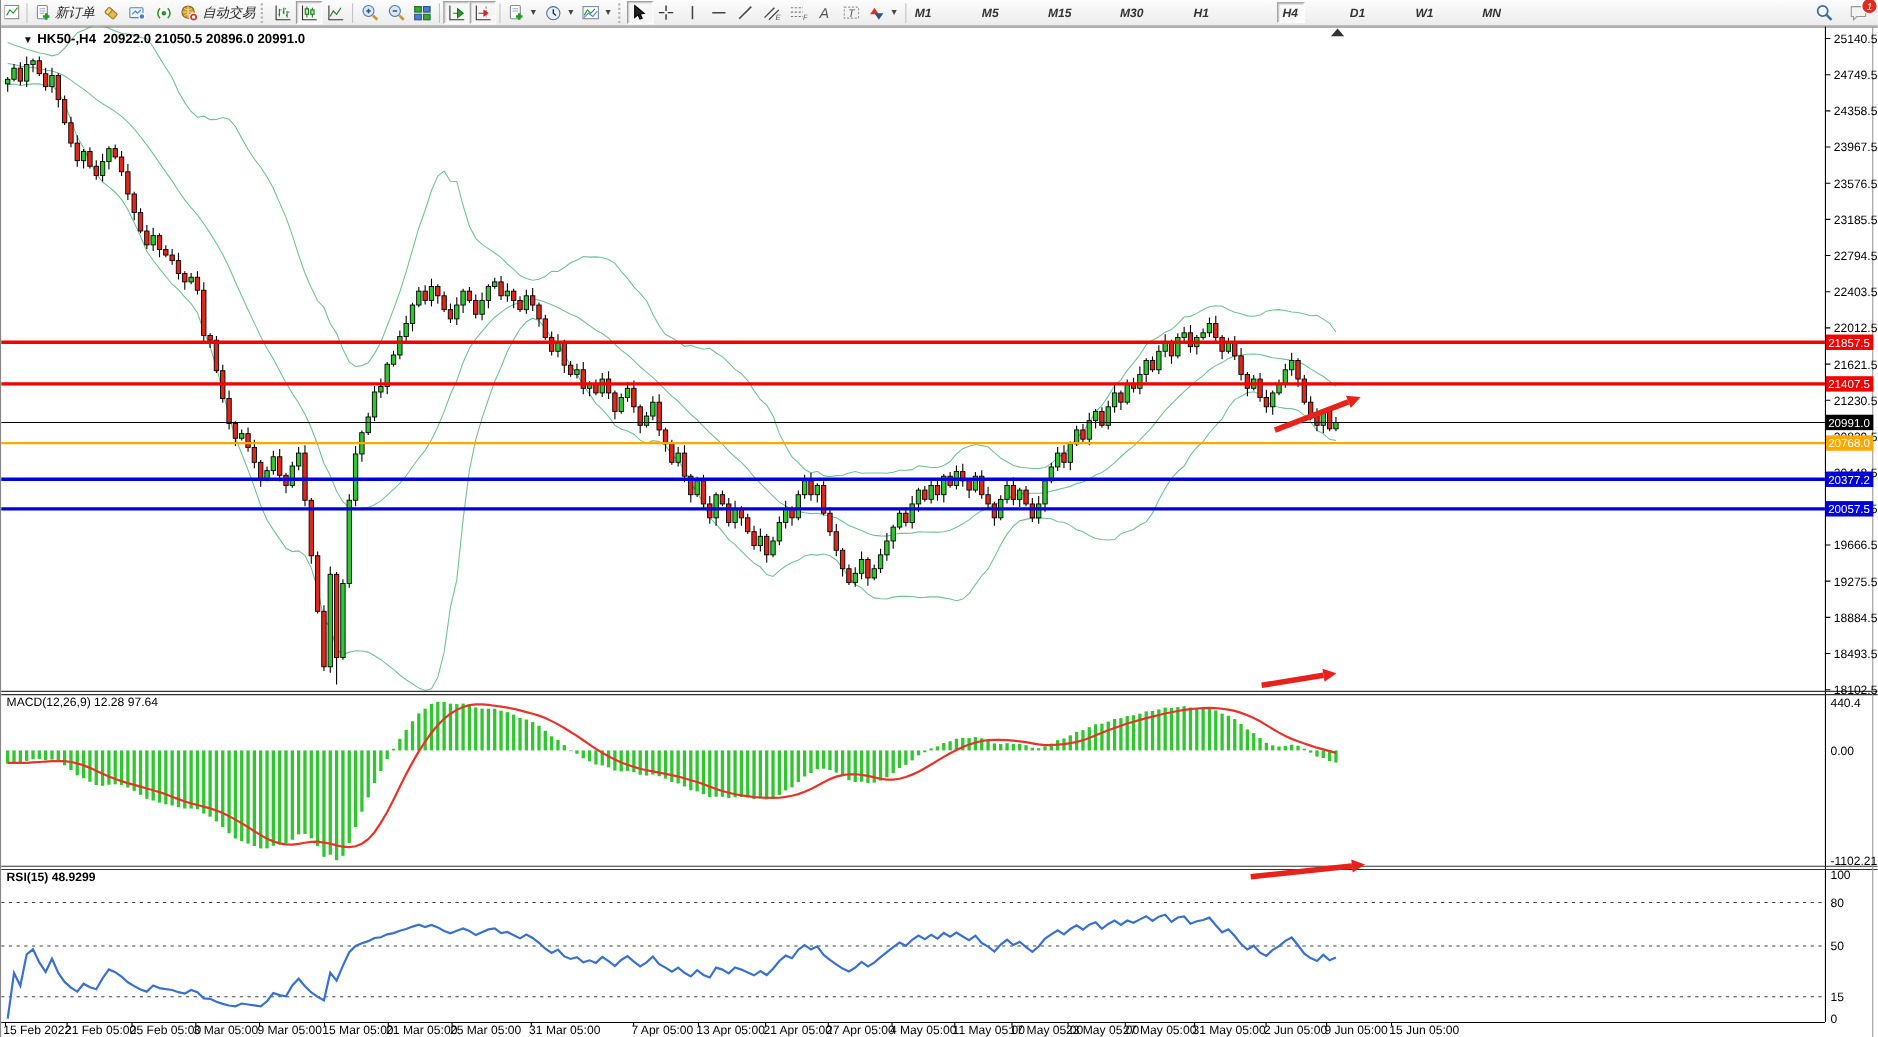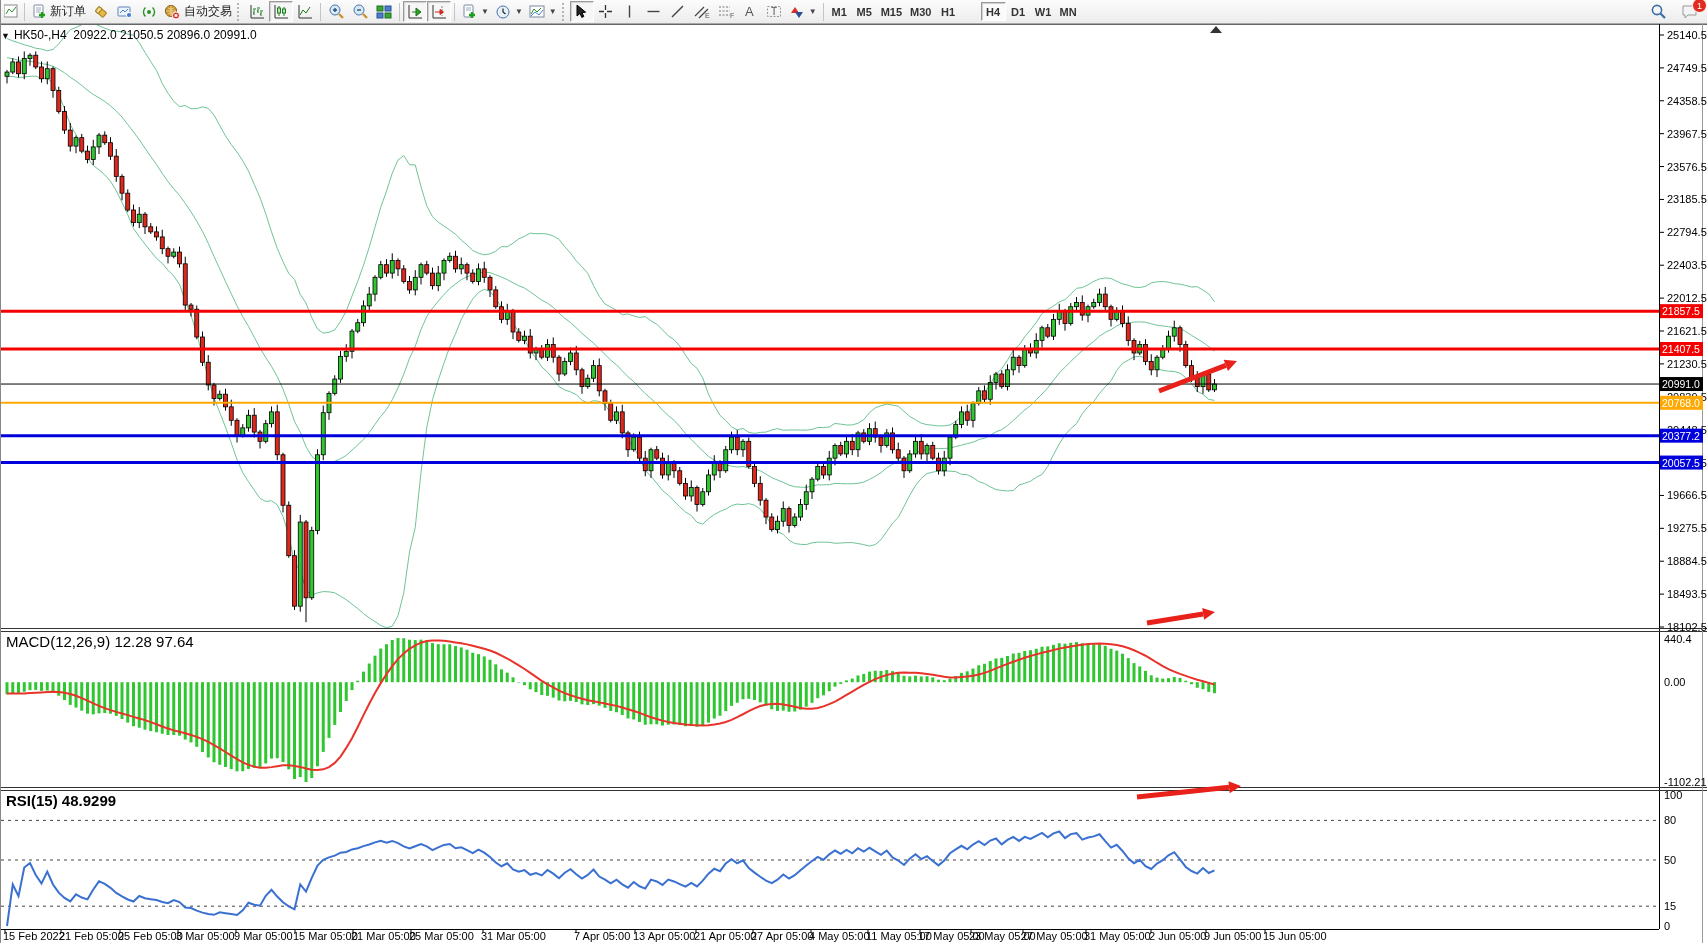--- a/index.html
+++ b/index.html
@@ -2,38 +2,38 @@
 <html><head>
 <meta charset="utf-8">
 <style>
   html,body{margin:0;padding:0;background:#fff;}
   .app{position:relative;width:1707px;height:943px;overflow:hidden;
        font-family:"Liberation Sans",sans-serif;background:#fff;
        border-left:1px solid #888;}
   
   .toolbar{position:absolute;left:0;top:0;width:1707px;height:23px;
     background:linear-gradient(#fcfcfc,#ececec);border-bottom:1px solid #a8a8a8;
-    display:flex;align-items:center;z-index:20;}
+    display:flex;align-items:center;z-index:20;font-style:italic;}
   .tb-btn{height:21px;min-width:24px;display:inline-flex;align-items:center;justify-content:center;
     gap:3px;padding:0 2px;border:1px solid transparent;box-sizing:border-box;color:#222;font-size:12px;}
   .tb-btn.active{background:#f6f6f6;border:1px solid #9a9a9a;border-right-color:#fff;border-bottom-color:#fff;box-shadow:inset 1px 1px 1px rgba(0,0,0,.15);}
   .tb-btn svg{display:block;}
   .sep{width:1px;height:18px;background:#c4c4c4;margin:0 3px;}
   .grip{width:4px;height:18px;margin:0 2px;border-left:2px dotted #b5b5b5;}
   .tf-btn{height:19px;min-width:25px;display:inline-flex;align-items:center;justify-content:center;
     font-size:11px;font-weight:bold;color:#333;padding:0 3px;border:1px solid transparent;box-sizing:border-box;}
   .tf-btn.active{background:#fafafa;border:1px solid #999;border-right-color:#fff;border-bottom-color:#fff;box-shadow:inset 1px 1px 1px rgba(0,0,0,.18);margin-left:20px;}
   .tb-right{margin-left:auto;display:flex;align-items:center;gap:8px;padding-right:6px;}
   .caret{font-size:8px;color:#444;margin-left:1px;}
   .badge{position:absolute;top:-4px;right:-6px;background:#e02b20;color:#fff;font-size:9px;
     width:13px;height:13px;border-radius:50%;display:flex;align-items:center;justify-content:center;border:1px solid #fff;}
   
-  .chart-title{position:absolute;left:0;top:28px;font-size:12px;color:#000;z-index:5;}
+  .chart-title{position:absolute;left:20px;top:28px;font-size:12px;color:#000;z-index:5;font-weight:bold;}
   .chart-title .tri{font-size:9px;margin-right:4px;color:#111;}
-  .ind-label{position:absolute;left:5px;font-size:15px;color:#000;z-index:5;}
+  .ind-label{position:absolute;left:5px;font-size:11px;color:#000;z-index:5;}
   #macd-label{top:633px;}
   #rsi-label{top:792px;font-weight:bold;}
   svg text{font-family:"Liberation Sans",sans-serif;}
 </style>
 </head>
 <body>
 
 <div class="app">
 
   <div class="toolbar">
@@ -225,21 +225,21 @@
     </div>
     <div class="tb-btn">
       <svg width="16" height="15" viewBox="0 0 16 15">
         <path d="M4 2 L8 8 L0 8 Z" transform="translate(2,1)" fill="#d93025"></path>
         <path d="M4 13 L8 7 L0 7 Z" transform="translate(6,1)" fill="#2a4f90"></path>
       </svg>
       <span class="caret">▼</span>
     </div>
     <div class="sep"></div>
 
-    <div id="tf-box" style="display:flex;">
+    <div id="tf-box" style="display:flex;gap:36px;">
         <div class="tf-btn">M1</div>
         <div class="tf-btn">M5</div>
         <div class="tf-btn">M15</div>
         <div class="tf-btn">M30</div>
         <div class="tf-btn">H1</div>
         <div class="tf-btn active">H4</div>
         <div class="tf-btn">D1</div>
         <div class="tf-btn">W1</div>
         <div class="tf-btn">MN</div>
       </div>

